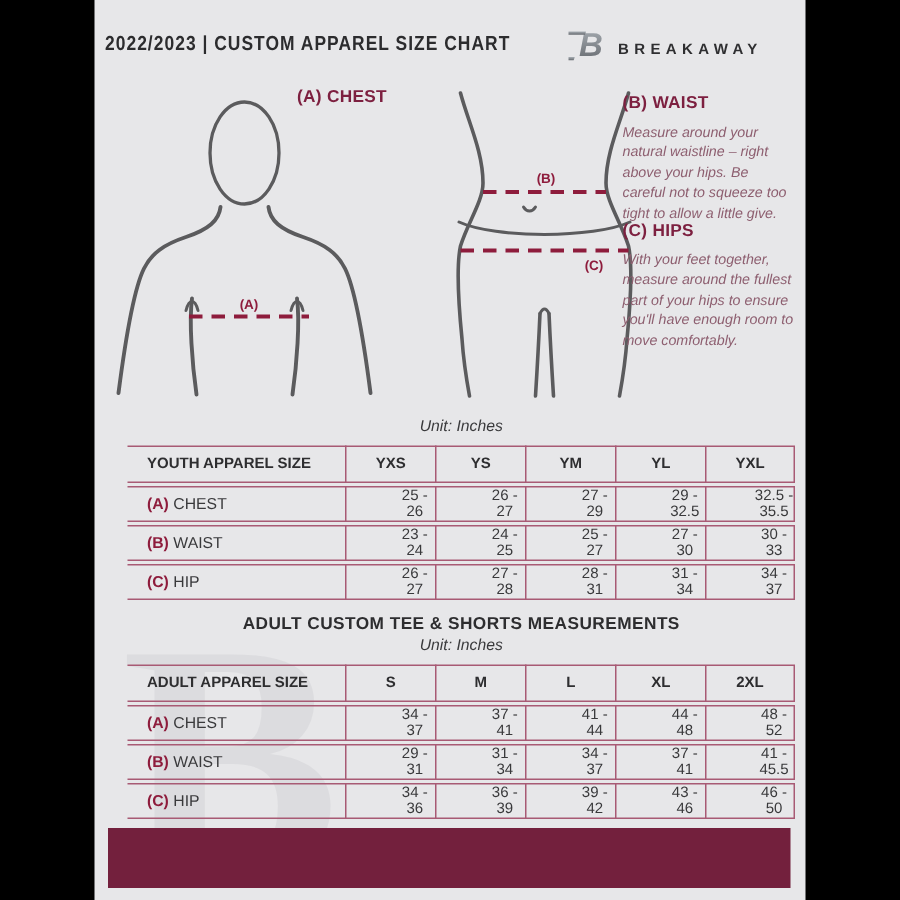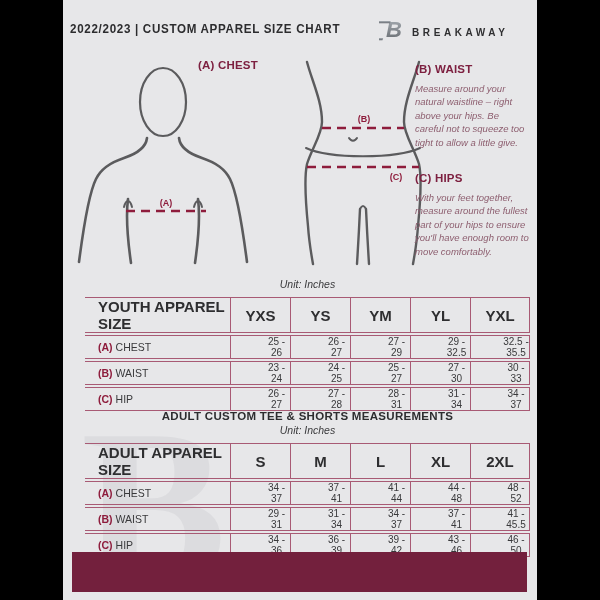--- a/index.html
+++ b/index.html
@@ -23,21 +23,21 @@
   .section{position:absolute;left:22px;width:445px;text-align:center;z-index:1;}
   .sec-title{font-size:11.5px;font-weight:bold;color:#2d2d2f;letter-spacing:.3px;}
   .sec-unit{font-size:10.5px;font-style:italic;color:#3a3a3c;margin-top:2px;}
 
   
   table{width:445px;border-collapse:separate;border-spacing:0 2px;table-layout:fixed;
         margin-top:5px;background:transparent;}
   col.c-lbl{width:145px;}
   col.c-val{width:60px;}
   th,td{padding:0;border-top:1px solid #a85a74;border-bottom:1px solid #a85a74;}
-  th{height:23px;font-size:15px;font-weight:bold;color:#2e2e30;}
+  th{height:23px;font-size:10px;font-weight:bold;color:#2e2e30;}
   td{height:20px;font-size:10px;color:#39393b;text-align:center;padding-left:32px;}
   .lbl{text-align:left;padding-left:13px;}
   td.lbl{font-size:10.5px;}
   .val{border-left:1px solid #a85a74;text-align:center;}
   .val-last{border-right:1px solid #a85a74;}
   .pre{color:#8e1c3c;font-weight:bold;}
   td.lbl .nm{margin-left:3px;}
 
   .footer-bar{position:absolute;left:9px;top:552px;width:455px;height:40px;
               background:#73203d;z-index:2;}
@@ -102,21 +102,21 @@
       <text x="106" y="124" text-anchor="middle" font-size="9" font-weight="bold" fill="#8e1c3c">(C)</text>
     </svg>
 
     <div class="dg-block" style="left:135px;top:59px;z-index:1">
       <div class="dg-head">(A) CHEST</div>
     </div>
     <div class="dg-block" style="left:352px;top:63px;z-index:1">
       <div class="dg-head">(B) WAIST</div>
       <div class="dg-text">Measure around your natural waistline – right above your hips. Be careful not to squeeze too tight to allow a little give.</div>
     </div>
-    <div class="dg-block" style="left:352px;top:172px;z-index:1">
+    <div class="dg-block" style="left:352px;top:148px;z-index:1">
       <div class="dg-head">(C) HIPS</div>
       <div class="dg-text">With your feet together, measure around the fullest part of your hips to ensure you'll have enough room to move comfortably.</div>
     </div>
 
     <div class="section" style="top:276px;">
       <div class="sec-unit">Unit: Inches</div>
       <table>
         <colgroup>
             <col class="c-lbl">
             <col class="c-val">

